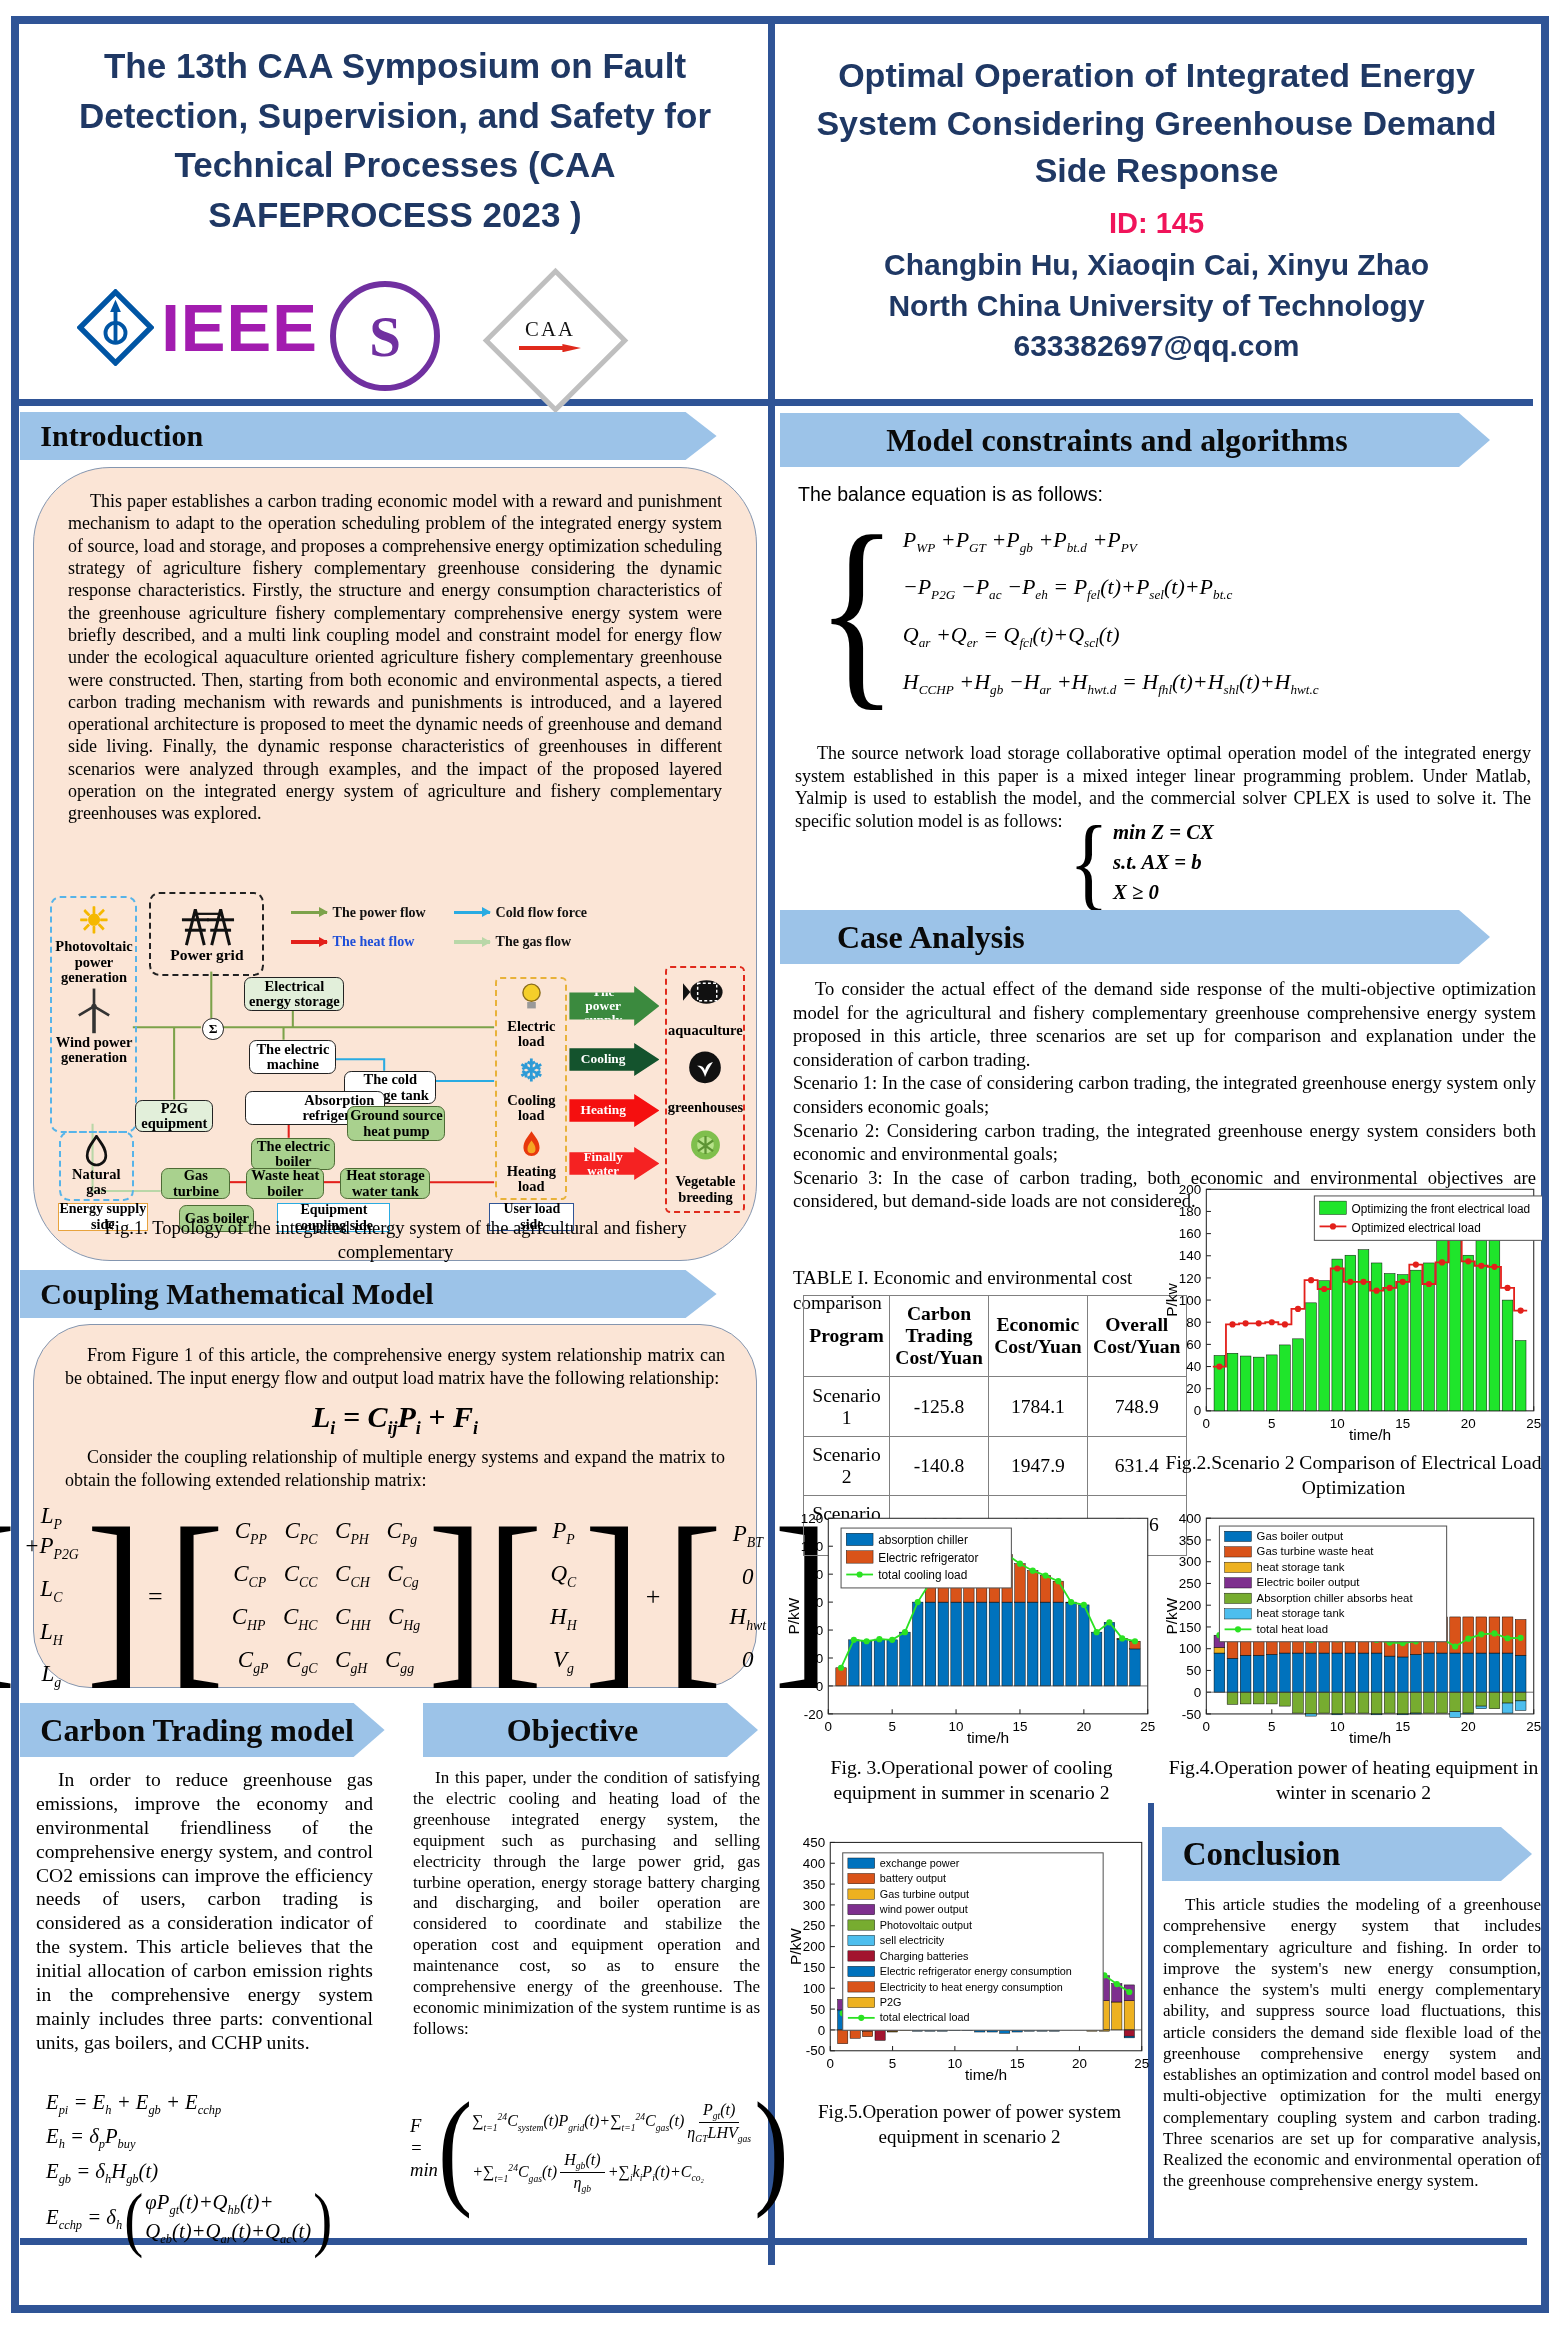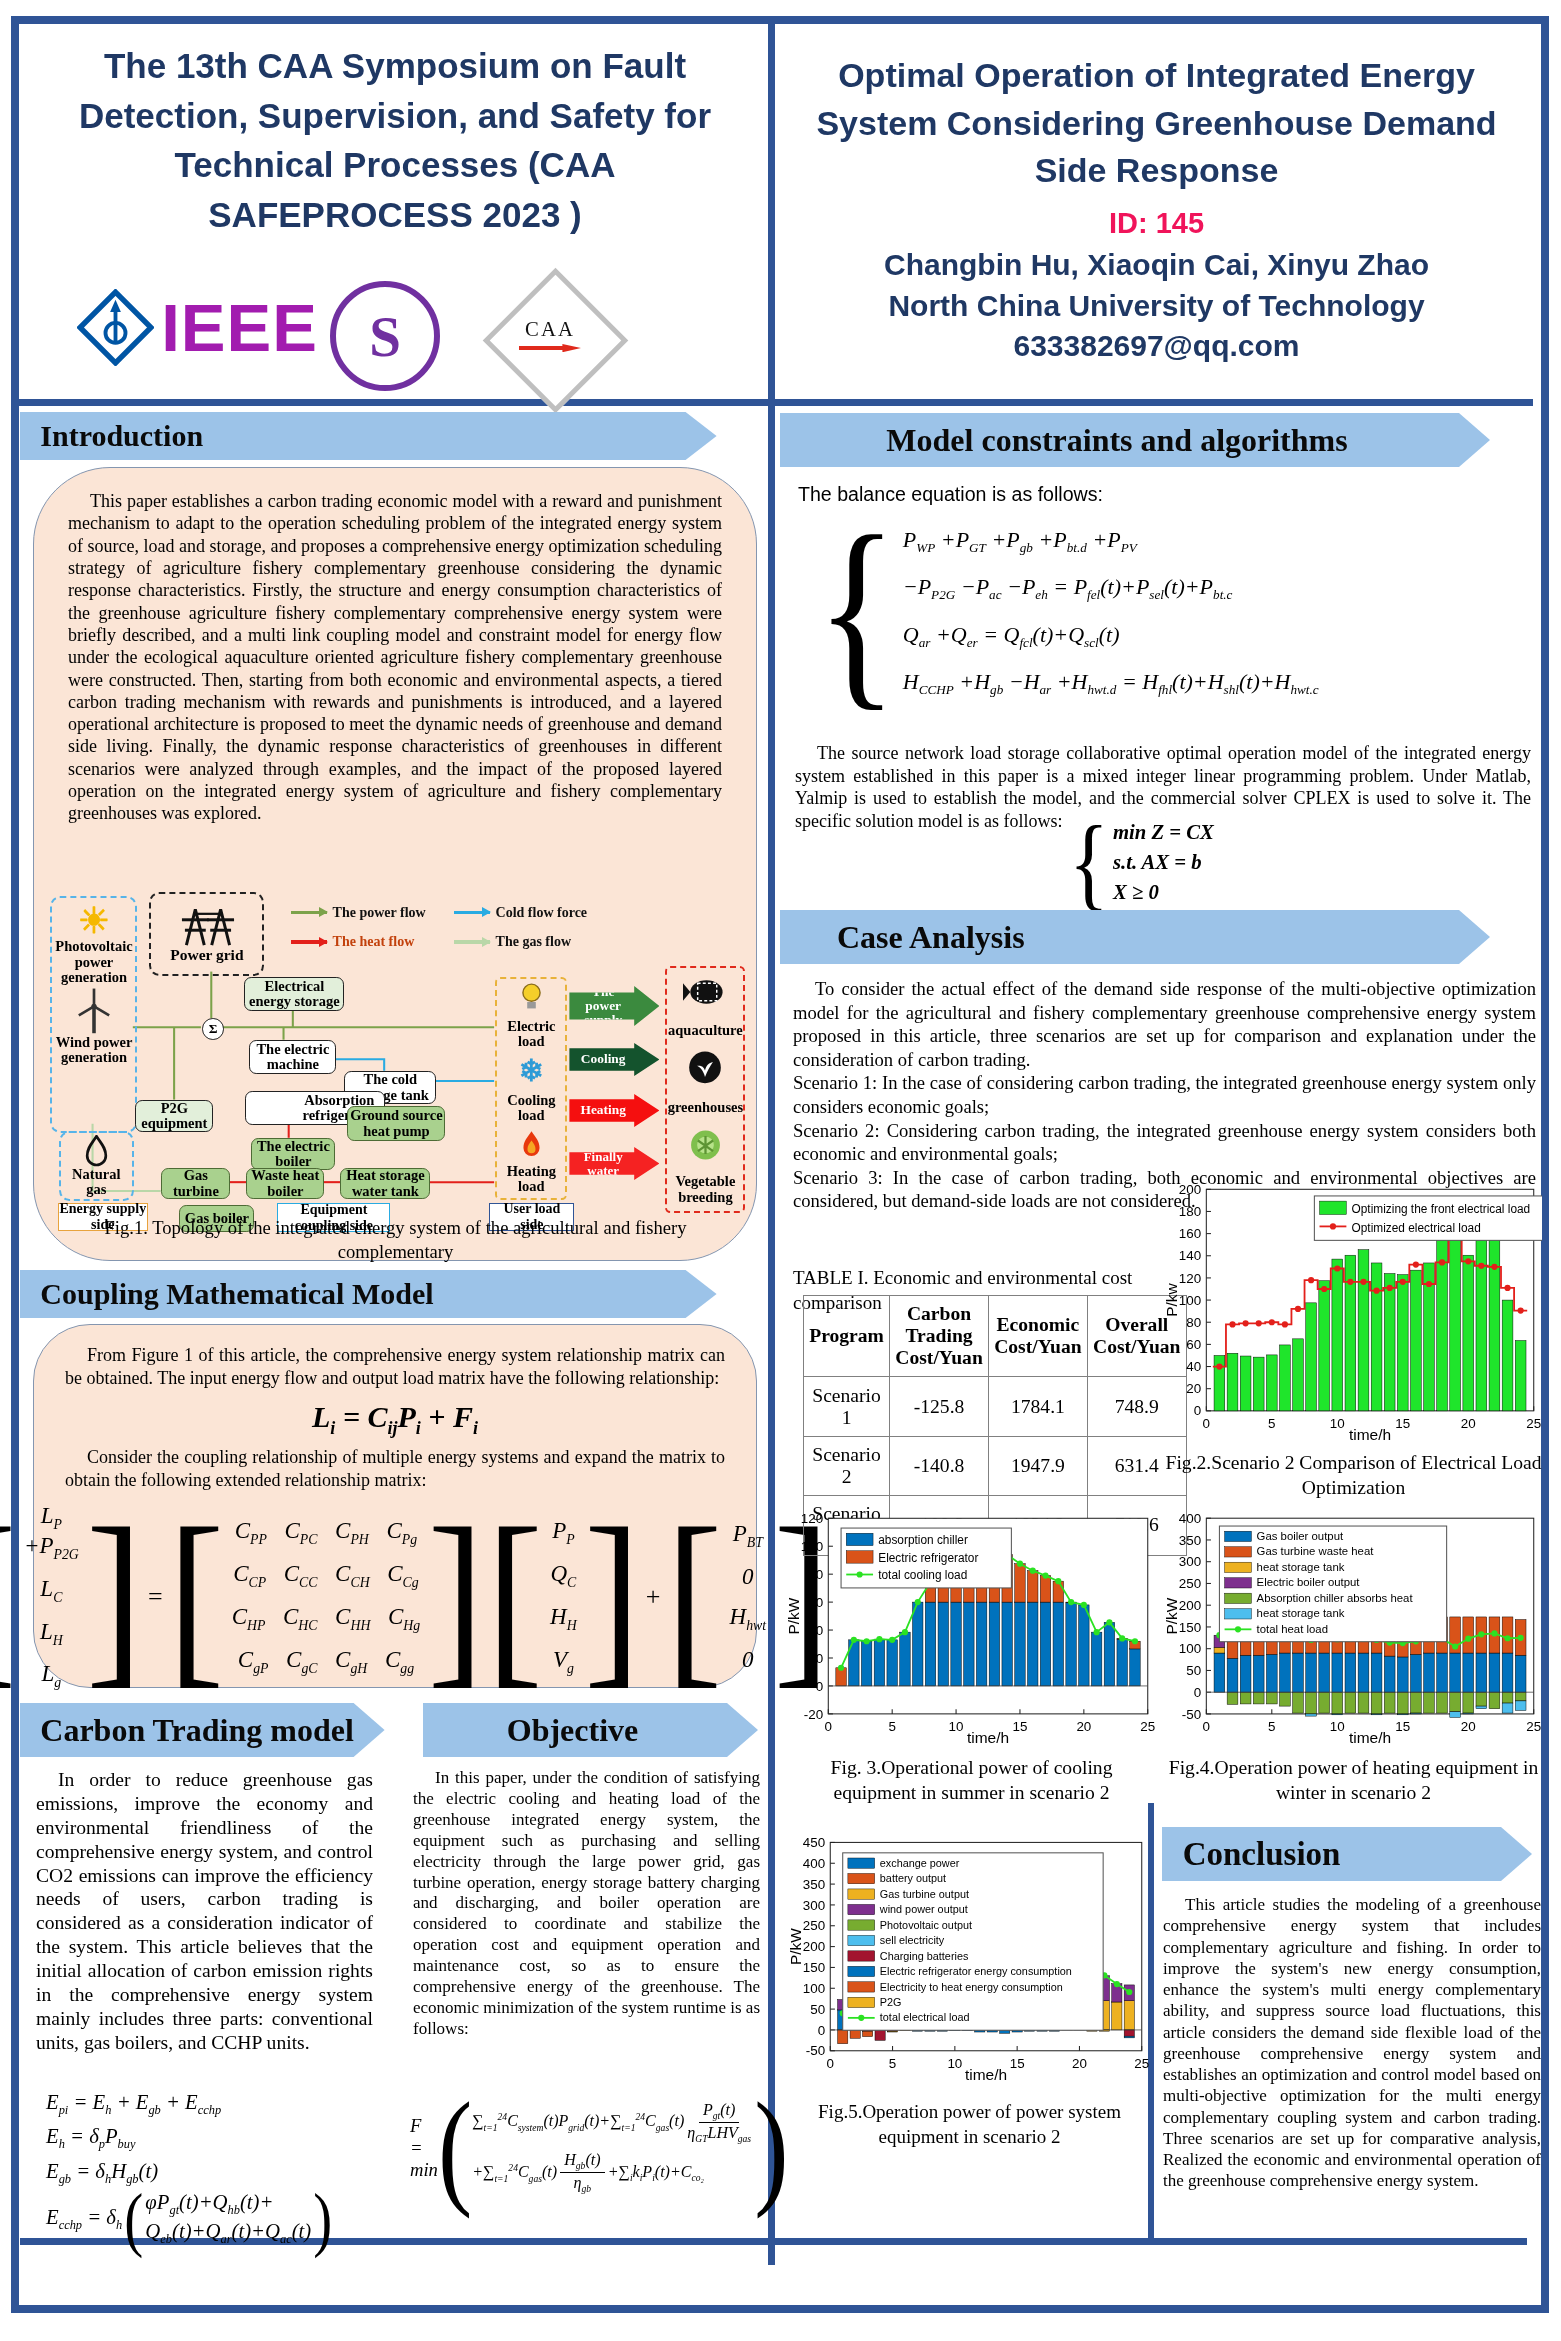--- a/index.html
+++ b/index.html
@@ -167,21 +167,21 @@
       <div class="legrow" style="left:245px;top:15.5px;color:#7CA24A;">
         <div class="legarrow" style="background:#7CA24A;border-left-color:#7CA24A;color:#7CA24A;"></div>
         <span style="color:#111;">The power flow</span>
       </div>
       <div class="legrow" style="left:408px;top:15.5px;">
         <div class="legarrow" style="background:#29ABE2;border-left-color:#29ABE2;color:#29ABE2;"></div>
         <span style="color:#111;">Cold flow force</span>
       </div>
       <div class="legrow" style="left:245px;top:45px;">
         <div class="legarrow" style="background:#E3201B;border-left-color:#E3201B;color:#E3201B;"></div>
-        <span style="color:#c2410c;">The heat flow</span>
+        <span style="color:#1d4ed8;">The heat flow</span>
       </div>
       <div class="legrow" style="left:408px;top:45px;">
         <div class="legarrow" style="background:#B9D7A8;border-left-color:#B9D7A8;color:#B9D7A8;"></div>
         <span style="color:#111;">The gas flow</span>
       </div>
 
       <div class="dgbox lgbox" style="left:198px;top:88px;width:98px;height:32px;font-size:14.5px;">Electrical energy storage</div>
       <div class="dgbox wbox" style="left:156px;top:129px;width:19.6px;height:19.6px;border-radius:50%;font-size:13.4px;">Σ</div>
       <div class="dgbox wbox" style="left:203px;top:151px;width:85px;height:32px;font-size:14.5px;">The electric machine</div>
       <div class="dgbox wbox" style="left:298px;top:182px;width:90px;height:31px;font-size:14.5px;">The cold storage tank</div>

